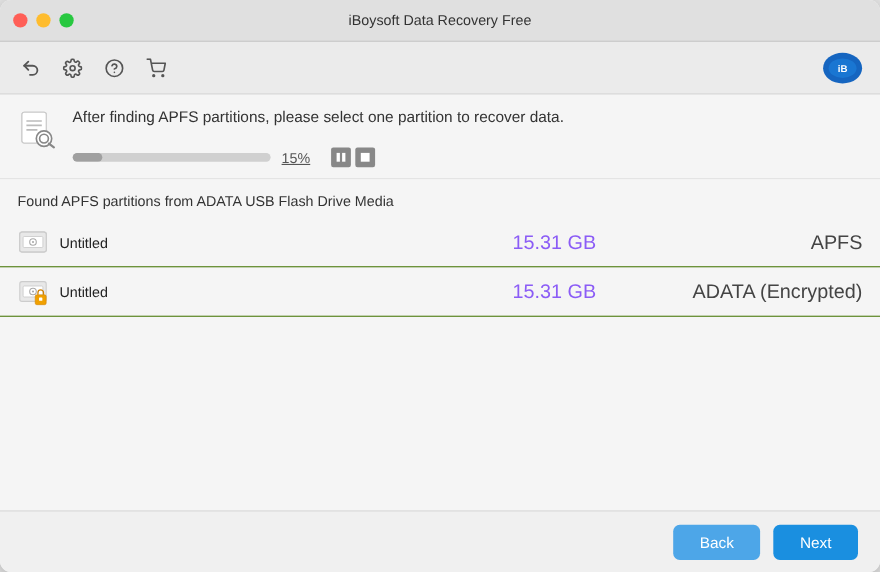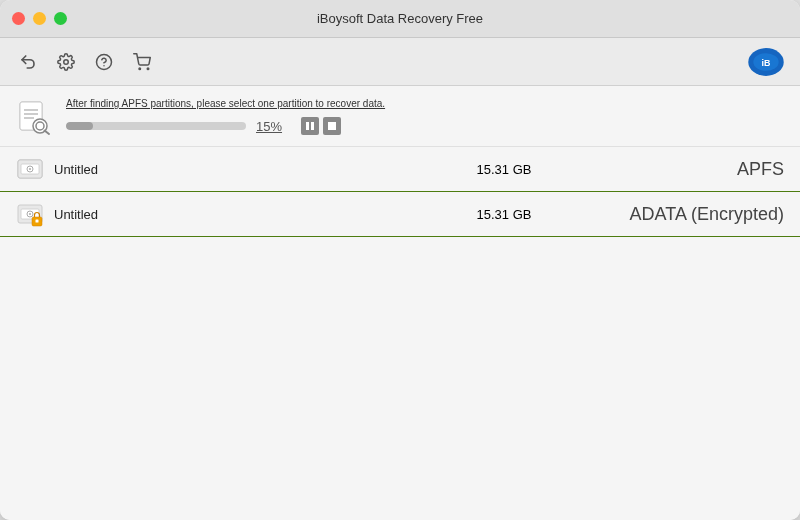--- a/index.html
+++ b/index.html
@@ -120,24 +120,23 @@
       height: 36px;
       flex-shrink: 0;
       margin-top: 2px;
     }
 
     .status-right {
       flex: 1;
     }
 
     .status-message {
-      font-size: 10px;
+      font-size: 14px;
       color: #333;
-      margin-bottom: 8px;
-      text-decoration: underline;
+      margin-bottom: 20px;
     }
 
     .progress-row {
       display: flex;
       align-items: center;
       gap: 10px;
     }
 
     .progress-bar-container {
       width: 180px;
@@ -214,22 +213,22 @@
     }
 
     .partition-name {
       flex: 1;
       font-size: 13px;
       color: #222;
     }
 
     .partition-size {
       width: 160px;
-      font-size: 13px;
-      color: #000000;
+      font-size: 18px;
+      color: #8b5cf6;
       text-align: center;
     }
 
     .partition-type {
       width: 200px;
       font-size: 18px;
       color: #444;
       text-align: right;
     }
 
@@ -351,20 +350,21 @@
             <svg width="10" height="10" viewBox="0 0 10 10">
               <rect x="1" y="1" width="8" height="8" fill="white"></rect>
             </svg>
           </button>
         </div>
       </div>
     </div>
   </div>
 
   <div class="content-area">
+    <div class="section-header">Found APFS partitions from ADATA USB Flash Drive Media</div>
 
     <div class="partition-row">
       <div class="partition-icon">
         <svg width="28" height="28" viewBox="0 0 28 28">
           <rect x="2" y="5" width="24" height="18" rx="2" fill="#ddd" stroke="#bbb" stroke-width="1"></rect>
           <rect x="2" y="5" width="24" height="18" rx="2" fill="#e8e8e8" stroke="#ccc" stroke-width="1"></rect>
           <rect x="5" y="9" width="18" height="10" rx="1" fill="#fff" stroke="#ccc" stroke-width="0.8"></rect>
           <circle cx="14" cy="14" r="3" fill="none" stroke="#aaa" stroke-width="1"></circle>
           <circle cx="14" cy="14" r="1" fill="#aaa"></circle>
         </svg>
@@ -387,14 +387,18 @@
           <path d="M18.5 17v-2a2.5 2.5 0 0 1 5 0v2" fill="none" stroke="#d08000" stroke-width="1.2"></path>
           <rect x="19.5" y="19.5" width="3" height="3" rx="0.5" fill="#fff"></rect>
         </svg>
       </div>
       <span class="partition-name">Untitled</span>
       <span class="partition-size">15.31 GB</span>
       <span class="partition-type">ADATA (Encrypted)</span>
     </div>
   </div>
 
+  <div class="footer">
+    <button class="footer-btn btn-back">Back</button>
+    <button class="footer-btn btn-next">Next</button>
+  </div>
 
 </div>
 
 </body></html>

